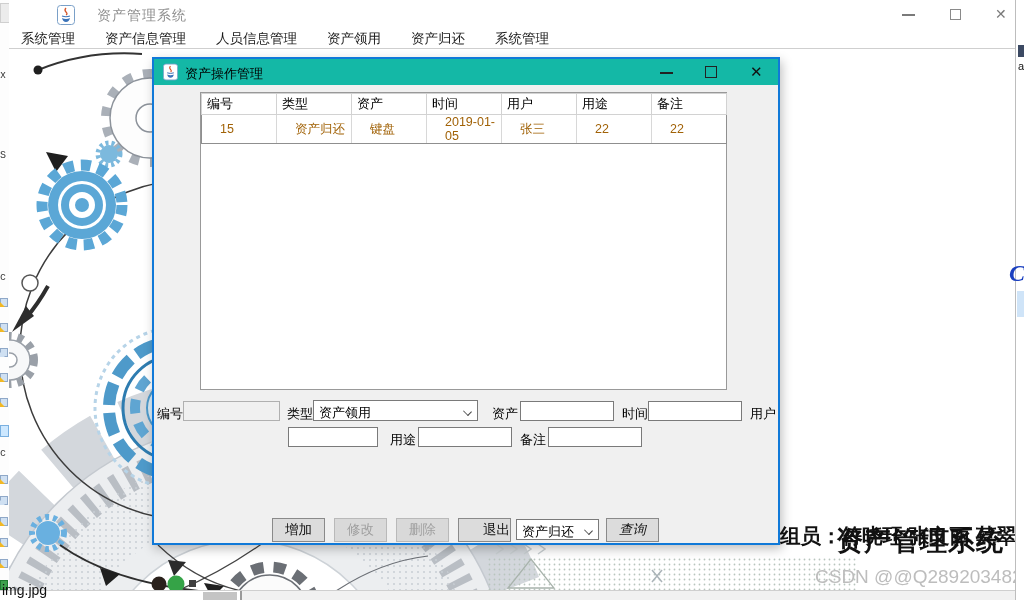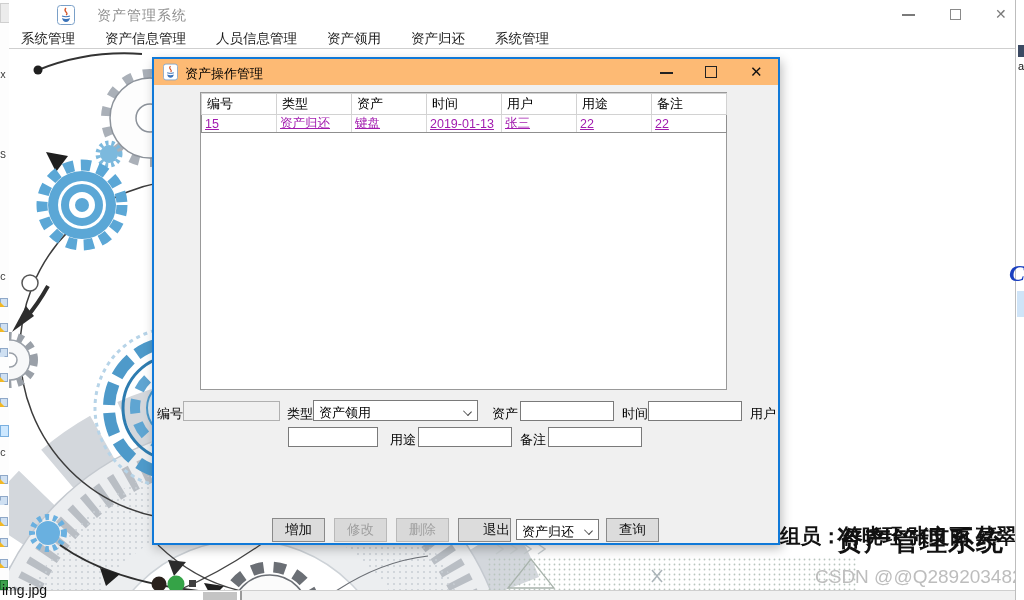--- a/index.html
+++ b/index.html
@@ -47,35 +47,35 @@
   .overlay-title { position:absolute; left:806px; top:474px; width:210px; text-align:center;
                    font-size:27px; font-weight:bold; color:#111; letter-spacing:1px; z-index:3; }
   .overlay-team  { position:absolute; left:771px; top:473px; width:248px; text-align:left;
                    font-size:20.5px; font-weight:bold; color:#111; white-space:nowrap; z-index:3; }
   .overlay-watermark { position:absolute; left:806px; top:517px; width:210px; text-align:center;
                    font-size:19px; color:#bdbdbd; white-space:nowrap; z-index:3; }
 
   
   .dialog { position:absolute; left:152px; top:57px; width:628px; height:488px;
             border:2px solid #1079d8; background:#f0f0f0; z-index:4; box-shadow:2px 4px 10px rgba(0,0,0,.25); }
-  .dlg-titlebar { position:relative; height:26px; background:#fdba74; }
+  .dlg-titlebar { position:relative; height:26px; background:#14b8a6; }
   .dlg-icon { position:absolute; left:9px; top:4px; width:15px; height:18px; }
   .dlg-title { position:absolute; left:31px; top:6px; font-size:13px; color:#000; }
   .dlg-min   { position:absolute; left:506px; top:13px; width:13px; border-top:2px solid #222; }
   .dlg-max   { position:absolute; left:551px; top:7px; width:12px; height:12px; border:1px solid #222; }
   .dlg-close { position:absolute; left:596px; top:5px; font-size:15px; color:#111; line-height:16px; }
 
   .dlg-content { position:relative; width:624px; height:458px; background:#f0f0f0; }
 
   .table-panel { position:absolute; left:46px; top:7px; width:527px; height:298px; background:#fff; border:1px solid #999; }
   .grid { border-collapse:collapse; table-layout:fixed; width:525px; }
   .grid th { width:75px; height:21px; font-weight:normal; font-size:13px; text-align:left;
              padding:0 0 0 5px; background:#fff; border:1px solid #d2d2d2; }
-  .grid td { height:17px; font-size:12.5px; text-align:left; padding:0 0 0 3px; color:#a21caf;
-             border-right:1px solid #d8d8d8; border-top:1px solid #8f8f8f; border-bottom:1px solid #8f8f8f;text-decoration:underline; }
+  .grid td { height:17px; font-size:12.5px; text-align:left; padding:0 0 0 18px; color:#a16207;
+             border-right:1px solid #d8d8d8; border-top:1px solid #8f8f8f; border-bottom:1px solid #8f8f8f; }
   .grid td:first-child { border-left:1px solid #8f8f8f; }
   .grid td:last-child  { border-right:1px solid #8f8f8f; }
 
   .lbl { position:absolute; font-size:13px; color:#000; white-space:nowrap; }
   .tfield { position:absolute; height:20px; background:#fff; border:1px solid #7a7a7a; font-size:13px; padding:0 3px; }
   .tfield:disabled { background:#f0f0f0; border:1px solid #b0b0b0; }
   .combo { position:absolute; height:21px; background:#fff; border:1px solid #7a7a7a; font-size:13px; }
   .combo .val { position:absolute; left:5px; top:3px; }
   .combo .chev { position:absolute; right:6px; top:7px; width:7px; height:7px;
                  border-right:1.5px solid #444; border-bottom:1.5px solid #444; transform:rotate(45deg) scale(1,.8); }
@@ -262,21 +262,21 @@
               <th>用户</th>
               <th>用途</th>
               <th>备注</th>
             </tr>
           </thead>
           <tbody>
             <tr>
               <td>15</td>
               <td>资产归还</td>
               <td>键盘</td>
-              <td>2019-01-13</td>
+              <td>2019-01-05</td>
               <td>张三</td>
               <td>22</td>
               <td>22</td>
             </tr>
           </tbody>
         </table>
       </div>
 
       <span class="lbl" style="left:3px; top:320px;">编号</span>
       <input class="tfield" style="left: 29px; top: 316px; width: 97px;" disabled="" value="">
@@ -298,21 +298,21 @@
       <input class="tfield" style="left: 394px; top: 342px; width: 94px;" value="">
 
       <div class="btn" style="left:118px; top:433px;">增加</div>
       <div class="btn disabled" style="left:180px; top:433px;">修改</div>
       <div class="btn disabled" style="left:242px; top:433px;font-family:Liberation Serif, serif;">删除</div>
       <div class="btn" style="left:304px; top:433px;text-align:right;">退出</div>
       <div class="combo" style="left:362px; top:434px; width:83px;">
         <span class="val">资产归还</span>
         <span class="chev"></span>
       </div>
-      <div class="btn" style="left:452px; top:433px;">查询</div>
+      <div class="btn" style="left:452px; top:433px;font-style:italic;">查询</div>
     </div>
   </div>
 
   <div class="right-strip">
     <div class="right-dark"></div>
     <span class="right-a">a</span>
     <span class="right-c">C</span>
     <div class="right-sel"></div>
   </div>
 

